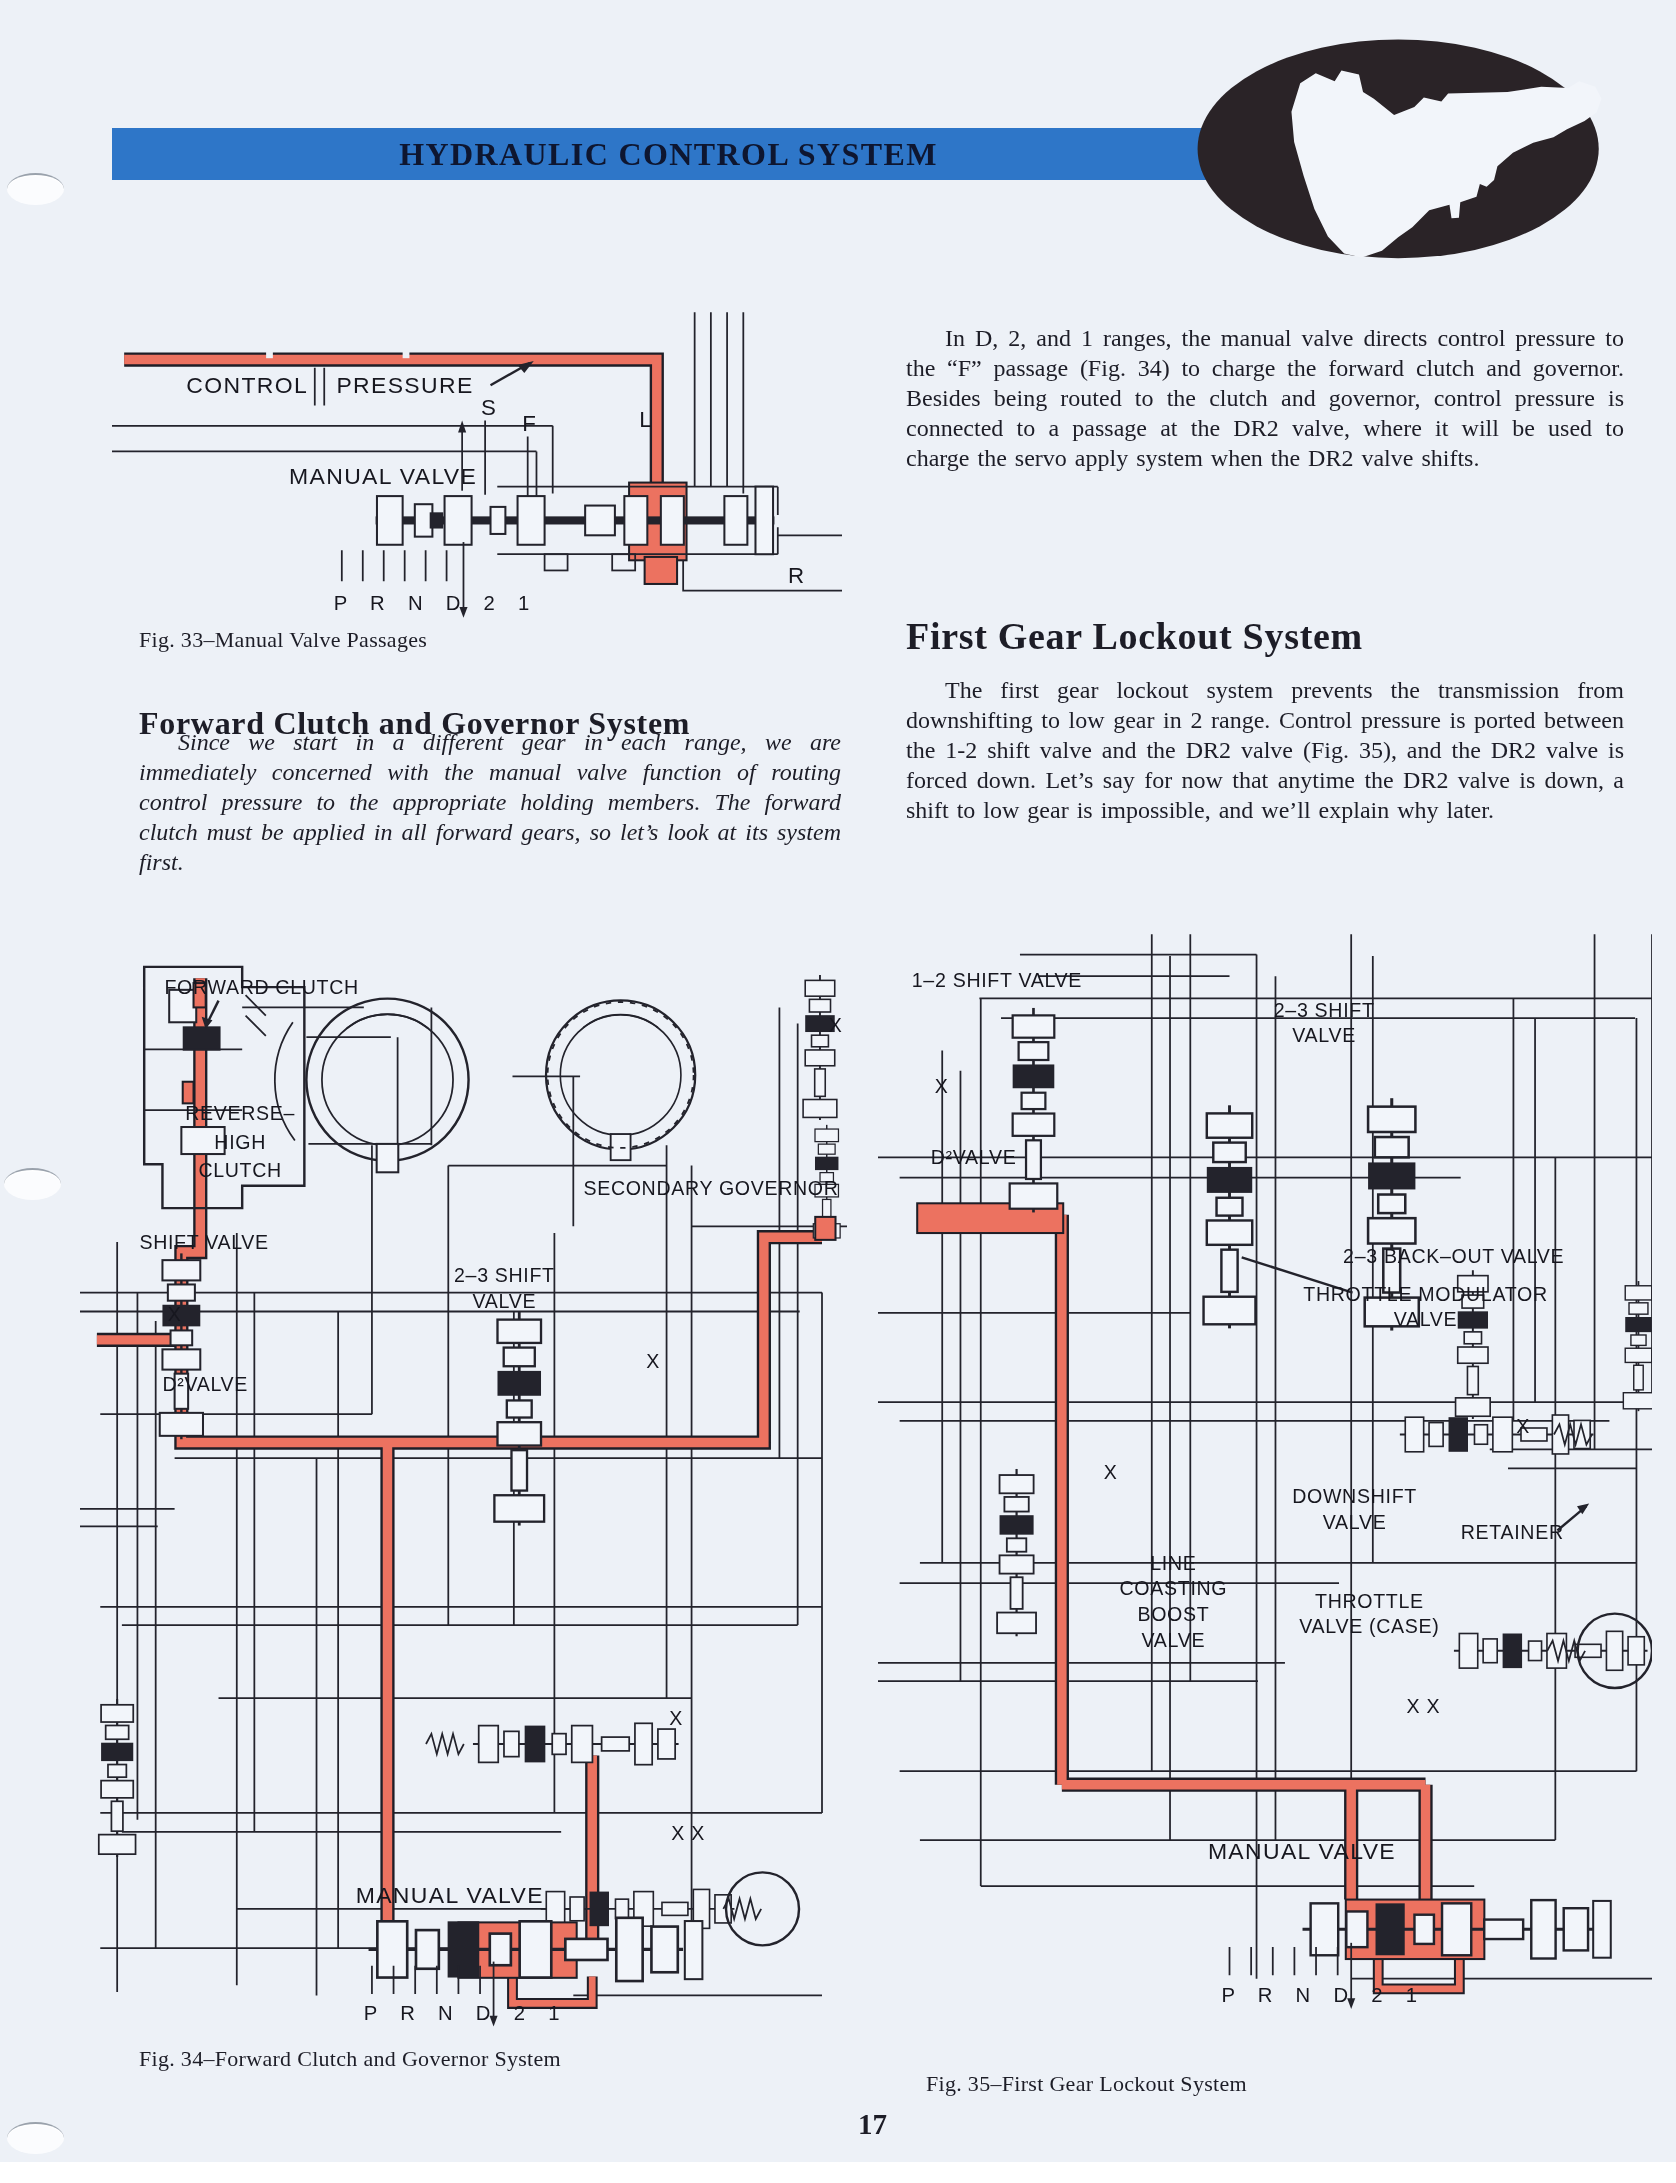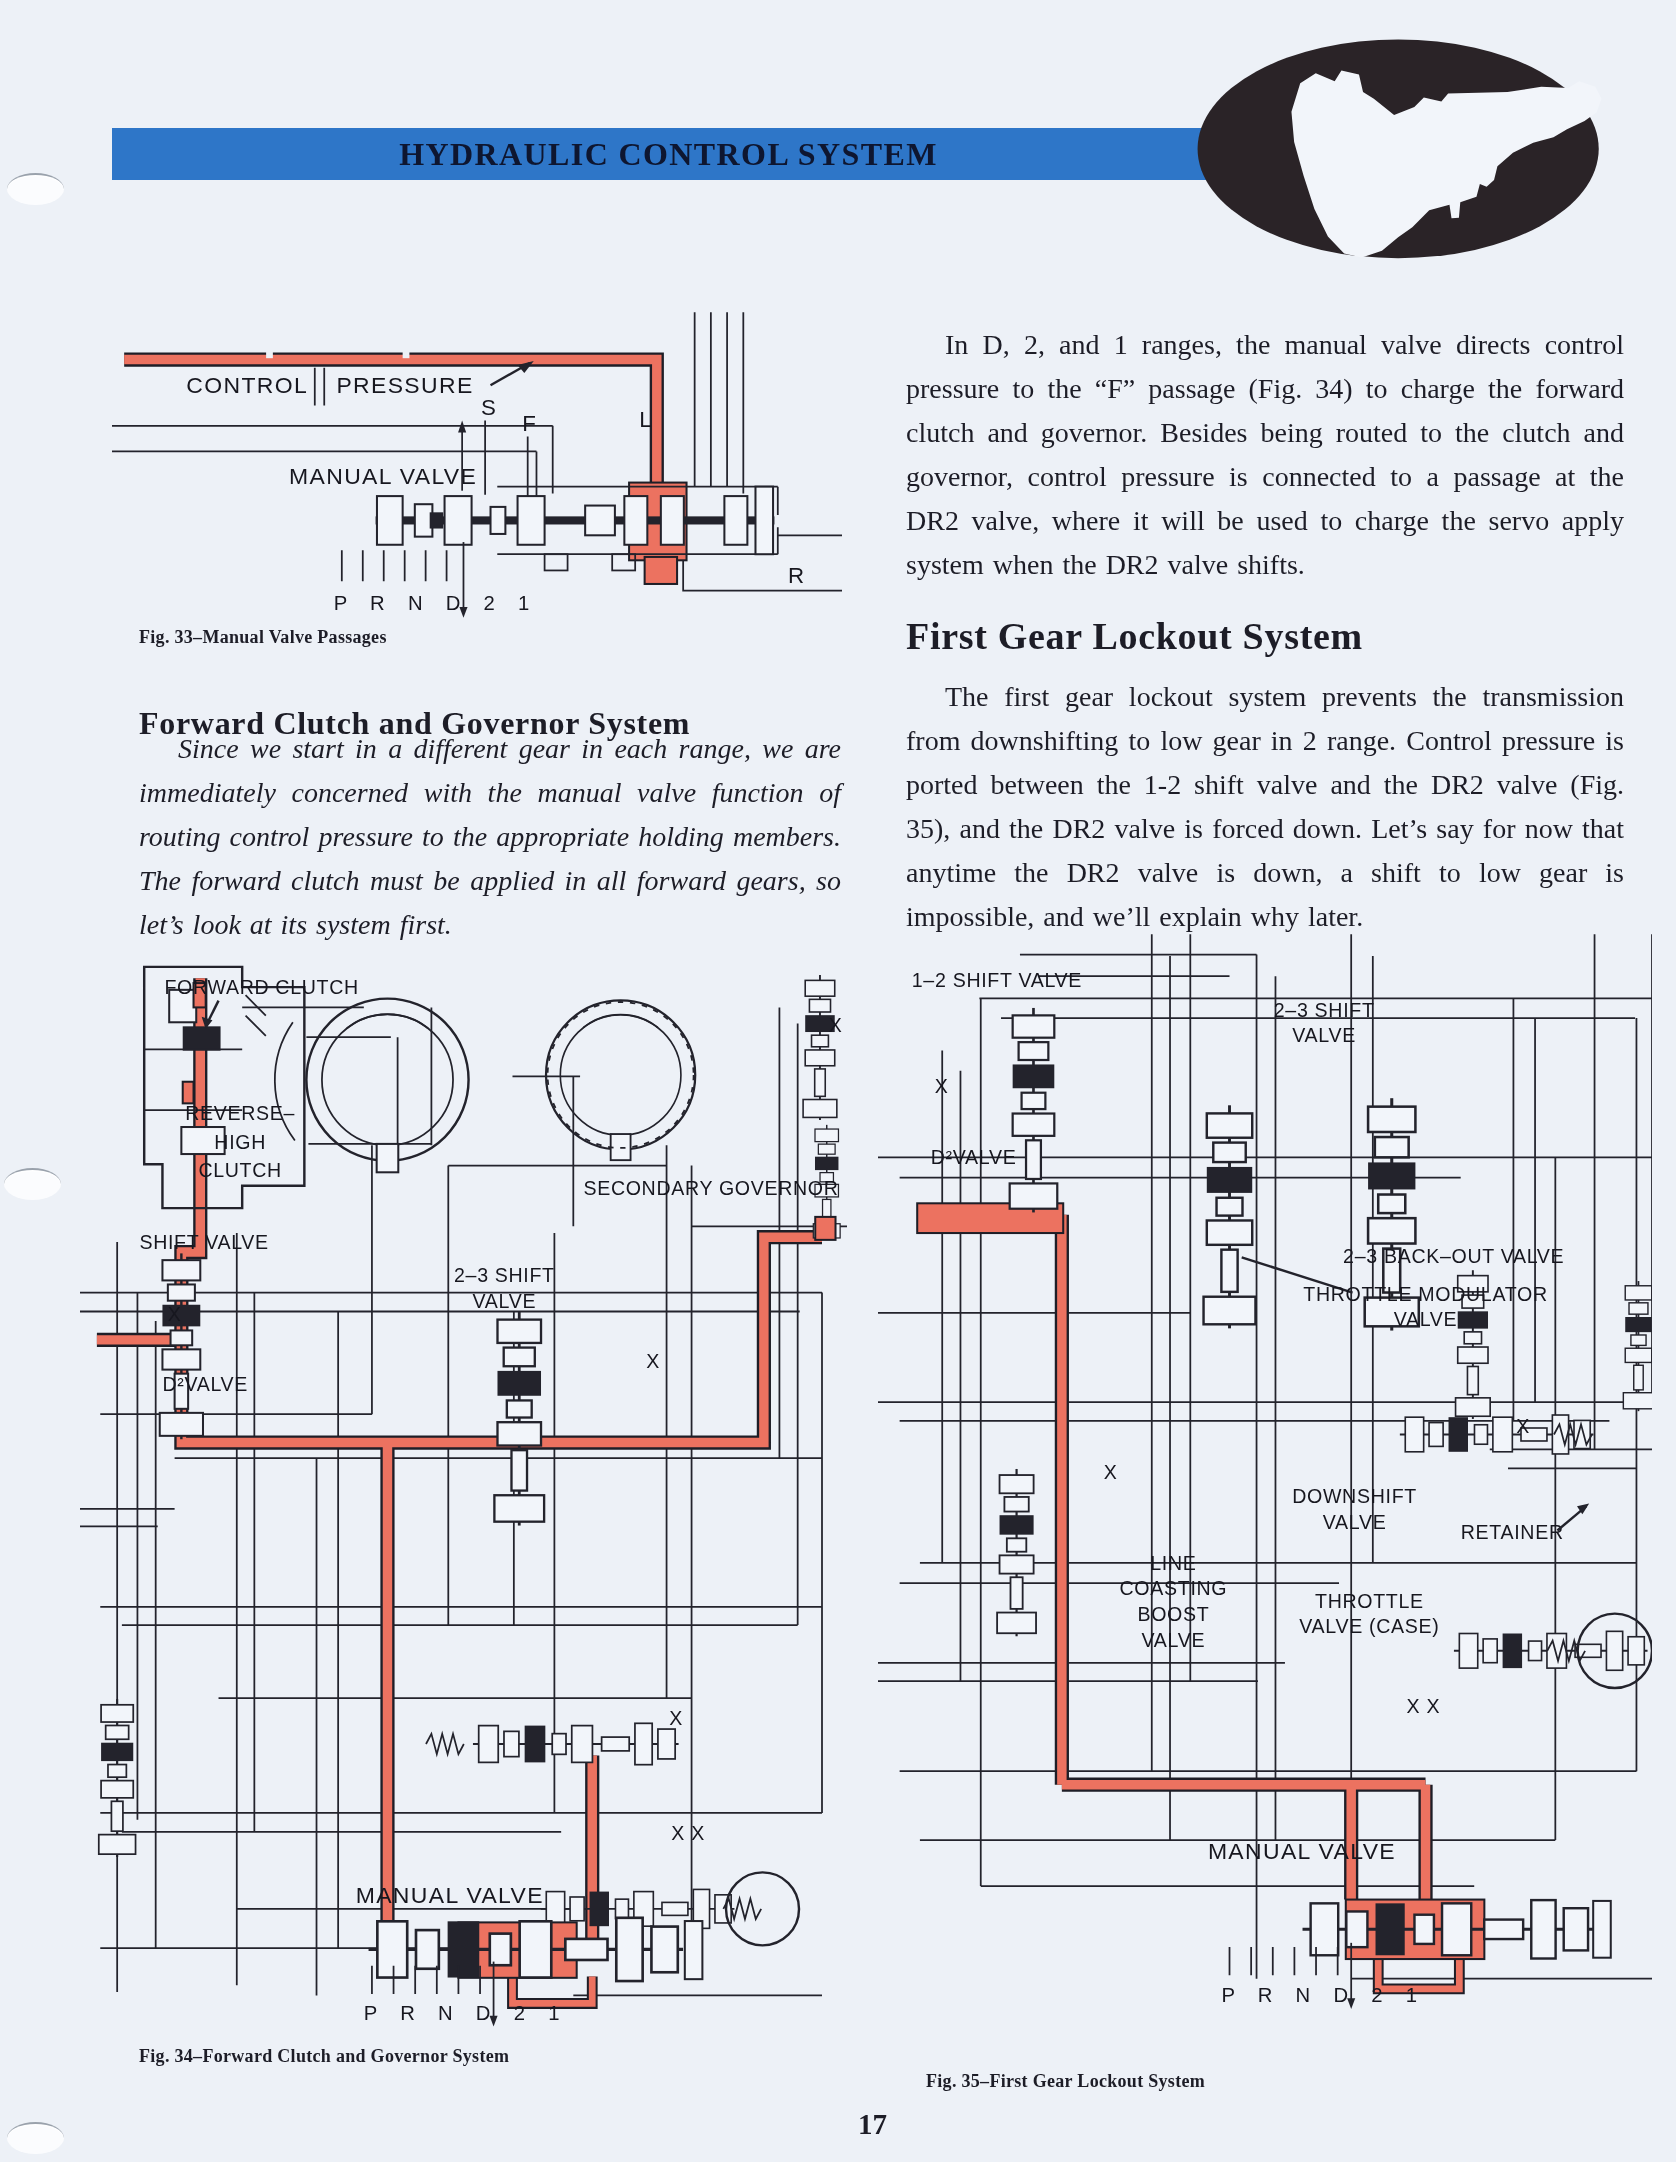--- a/index.html
+++ b/index.html
@@ -23,26 +23,26 @@
   }
   
   .hole{
     width:57px;height:30px;border-radius:50%;
     background:#fbfcfe;
     border-top:2px solid #9aa2ac;
     box-shadow:0 1.4px 1.4px rgba(255,255,255,.9) inset;
   }
   
   .para{
-    font-size:28px;line-height:44px;text-align:justify;
+    font-size:24px;line-height:30px;text-align:justify;
     word-spacing:2px;
   }
   .para.indent{text-indent:39px;}
   .head{font-weight:bold;font-size:32px;letter-spacing:0.7px;}
-  .cap{font-weight:bold;font-size:18px;letter-spacing:0.3px;}
+  .cap{font-weight:normal;font-size:22px;letter-spacing:0.3px;}
   .pageno{font-weight:bold;font-size:29px;text-align:center;}
   
   svg text{font-family:"Liberation Sans",sans-serif;fill:#17171f;}
   .t29{font-size:29px;letter-spacing:1px;}
   .t33{font-size:33px;letter-spacing:2px;}
   .t34{font-size:34px;letter-spacing:2px;}
   .prnd{font-size:30px;letter-spacing:13px;}
   .ln{fill:none;stroke:#23232c;stroke-width:2.6px;}
   .lnw{fill:none;stroke:#23232c;stroke-width:3.6px;}
   .ru{fill:none;stroke:#1e1e27;stroke-width:21px;}

